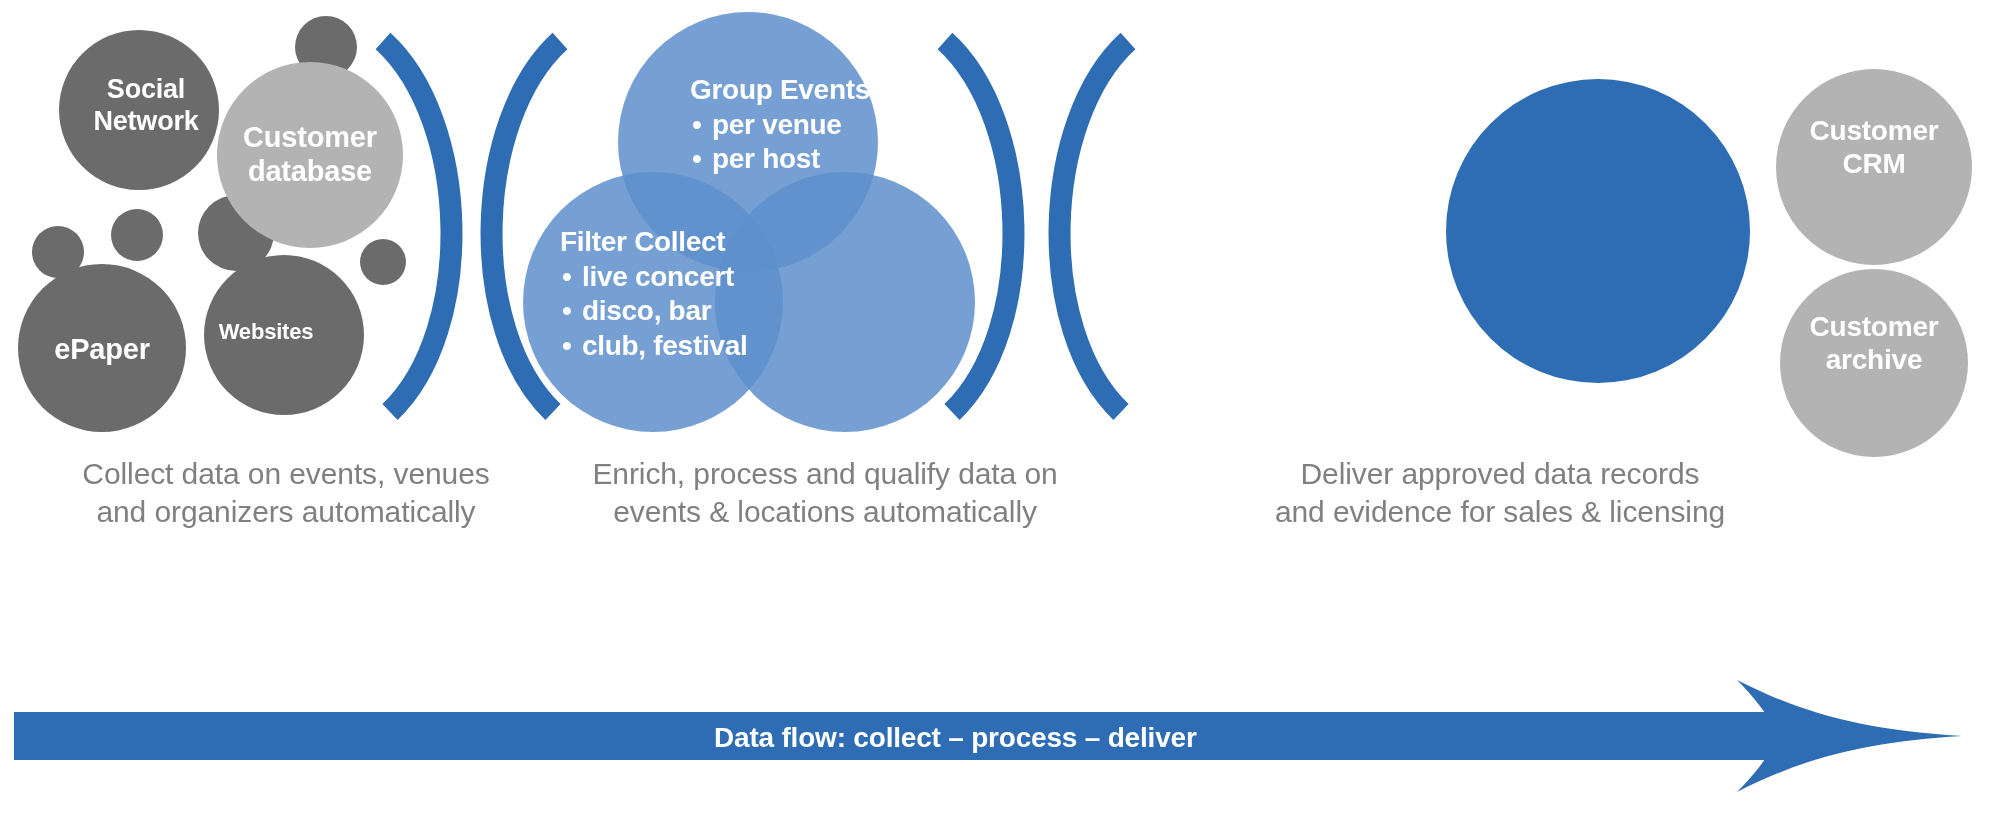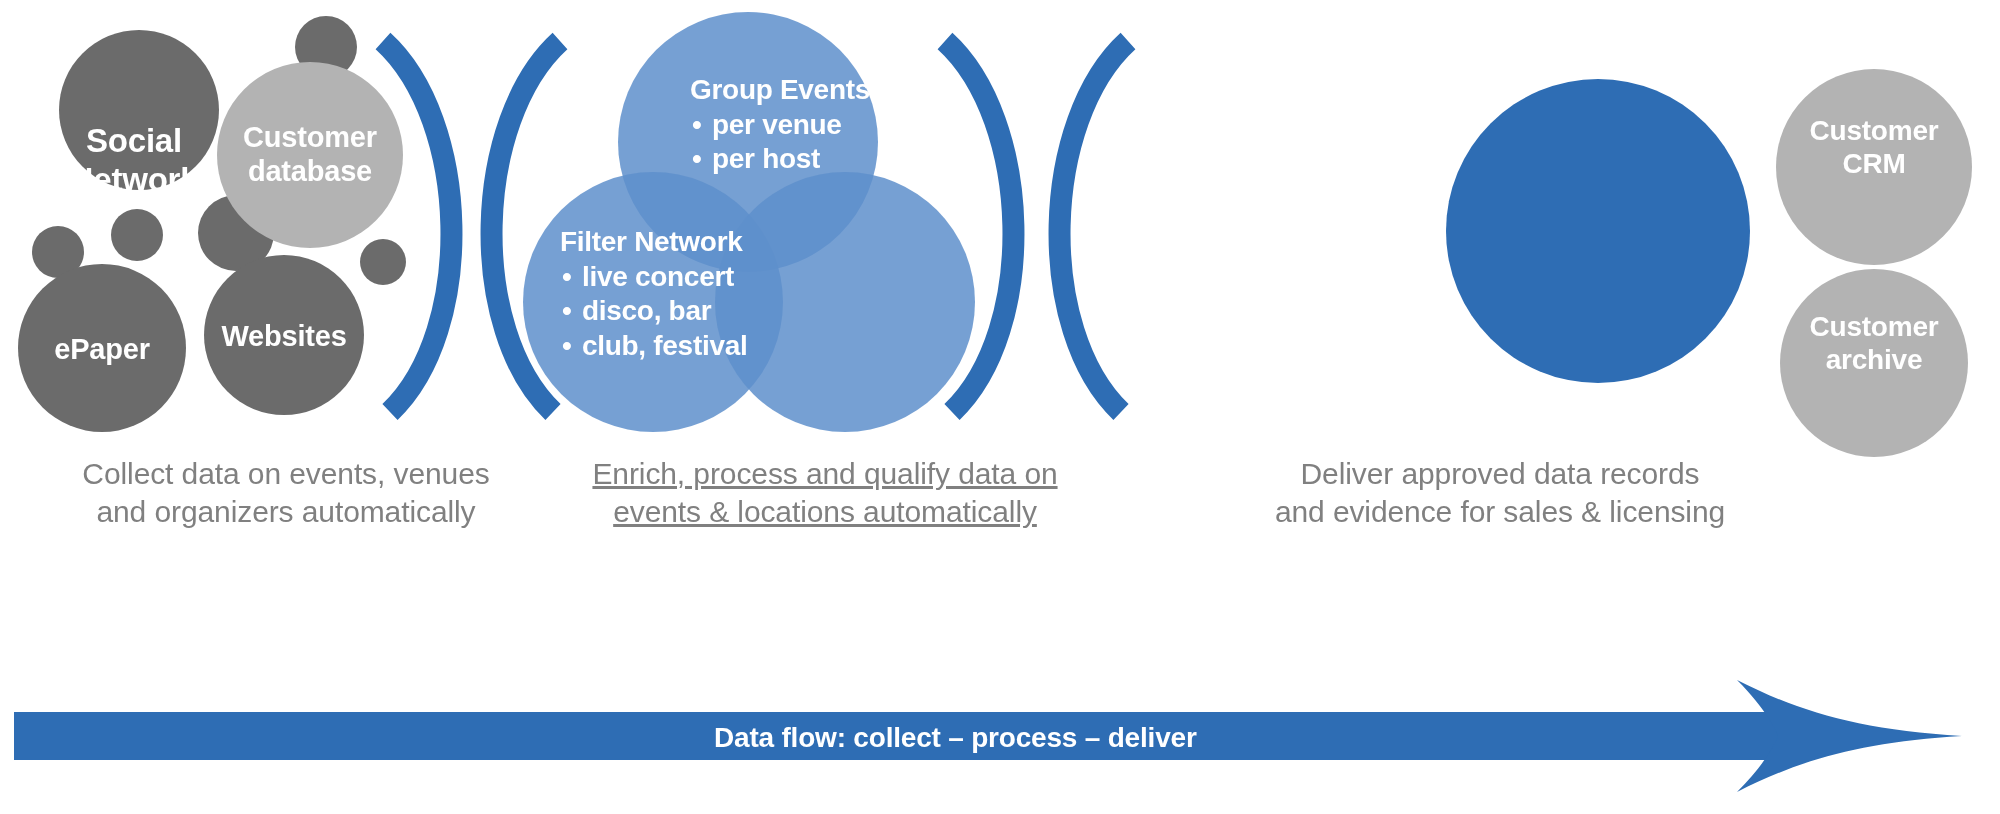--- a/index.html
+++ b/index.html
@@ -123,40 +123,40 @@
     <g>
       <rect x="14" y="712" width="1770" height="48" fill="#2E6DB4"></rect>
       <path d="M 1737 680
                C 1800 712 1860 730 1962 736
                C 1860 742 1800 760 1737 792
                C 1766 763 1776 742 1778 736
                C 1776 730 1766 709 1737 680 Z" fill="#2E6DB4"></path>
     </g>
   </svg>
 
-  <div class="circle-label" style="left:34px; top:74px; width:200px; font-size:33px;margin-top:48px;">Social
+  <div class="circle-label" style="left:46px; top:74px; width:200px; font-size:27px;">Social
 Network</div>
 
   <div class="circle-label" style="left:197px; top:120px; width:226px; font-size:29px;">Customer
 database</div>
 
   <div class="circle-label" style="left:12px; top:332px; width:180px; font-size:29px;">ePaper</div>
 
-  <div class="circle-label" style="left:194px; top:319px; width:180px; font-size:29px;">Websites</div>
+  <div class="circle-label" style="left:176px; top:319px; width:180px; font-size:22px;">Websites</div>
 
   <div class="bullet-label" style="left:690px; top:73px; font-size:28px;">
     <span class="head">Group Events</span>
     <ul>
       <li>per venue</li>
       <li>per host</li>
     </ul>
   </div>
 
   <div class="bullet-label" style="left:560px; top:225px; font-size:28px;">
-    <span class="head">Filter Network</span>
+    <span class="head">Filter Collect</span>
     <ul>
       <li>live concert</li>
       <li>disco, bar</li>
       <li>club, festival</li>
     </ul>
   </div>
 
   <div class="bullet-label" style="left:766px; top:256px; font-size:28px;">
   </div>
 
@@ -167,21 +167,21 @@
 
   <div class="circle-label" style="left:1784px; top:114px; width:180px; font-size:28px;">Customer
 CRM</div>
 
   <div class="circle-label" style="left:1784px; top:310px; width:180px; font-size:28px;">Customer
 archive</div>
 
   <div class="caption" style="left:6px; top:455px; width:560px;">Collect data on events, venues
 and organizers automatically</div>
 
-  <div class="caption" style="left:490px; top:455px; width:670px;text-decoration:underline;">Enrich, process and qualify data on
+  <div class="caption" style="left:490px; top:455px; width:670px;">Enrich, process and qualify data on
 events &amp; locations automatically</div>
 
   <div class="caption" style="left:1030px; top:455px; width:940px;">Deliver approved data records
 and evidence for sales &amp; licensing</div>
 
   <div id="flow-text" style="left:714px; top:722px;">Data flow: collect – process – deliver</div>
 
 </div>
 
 </body></html>

